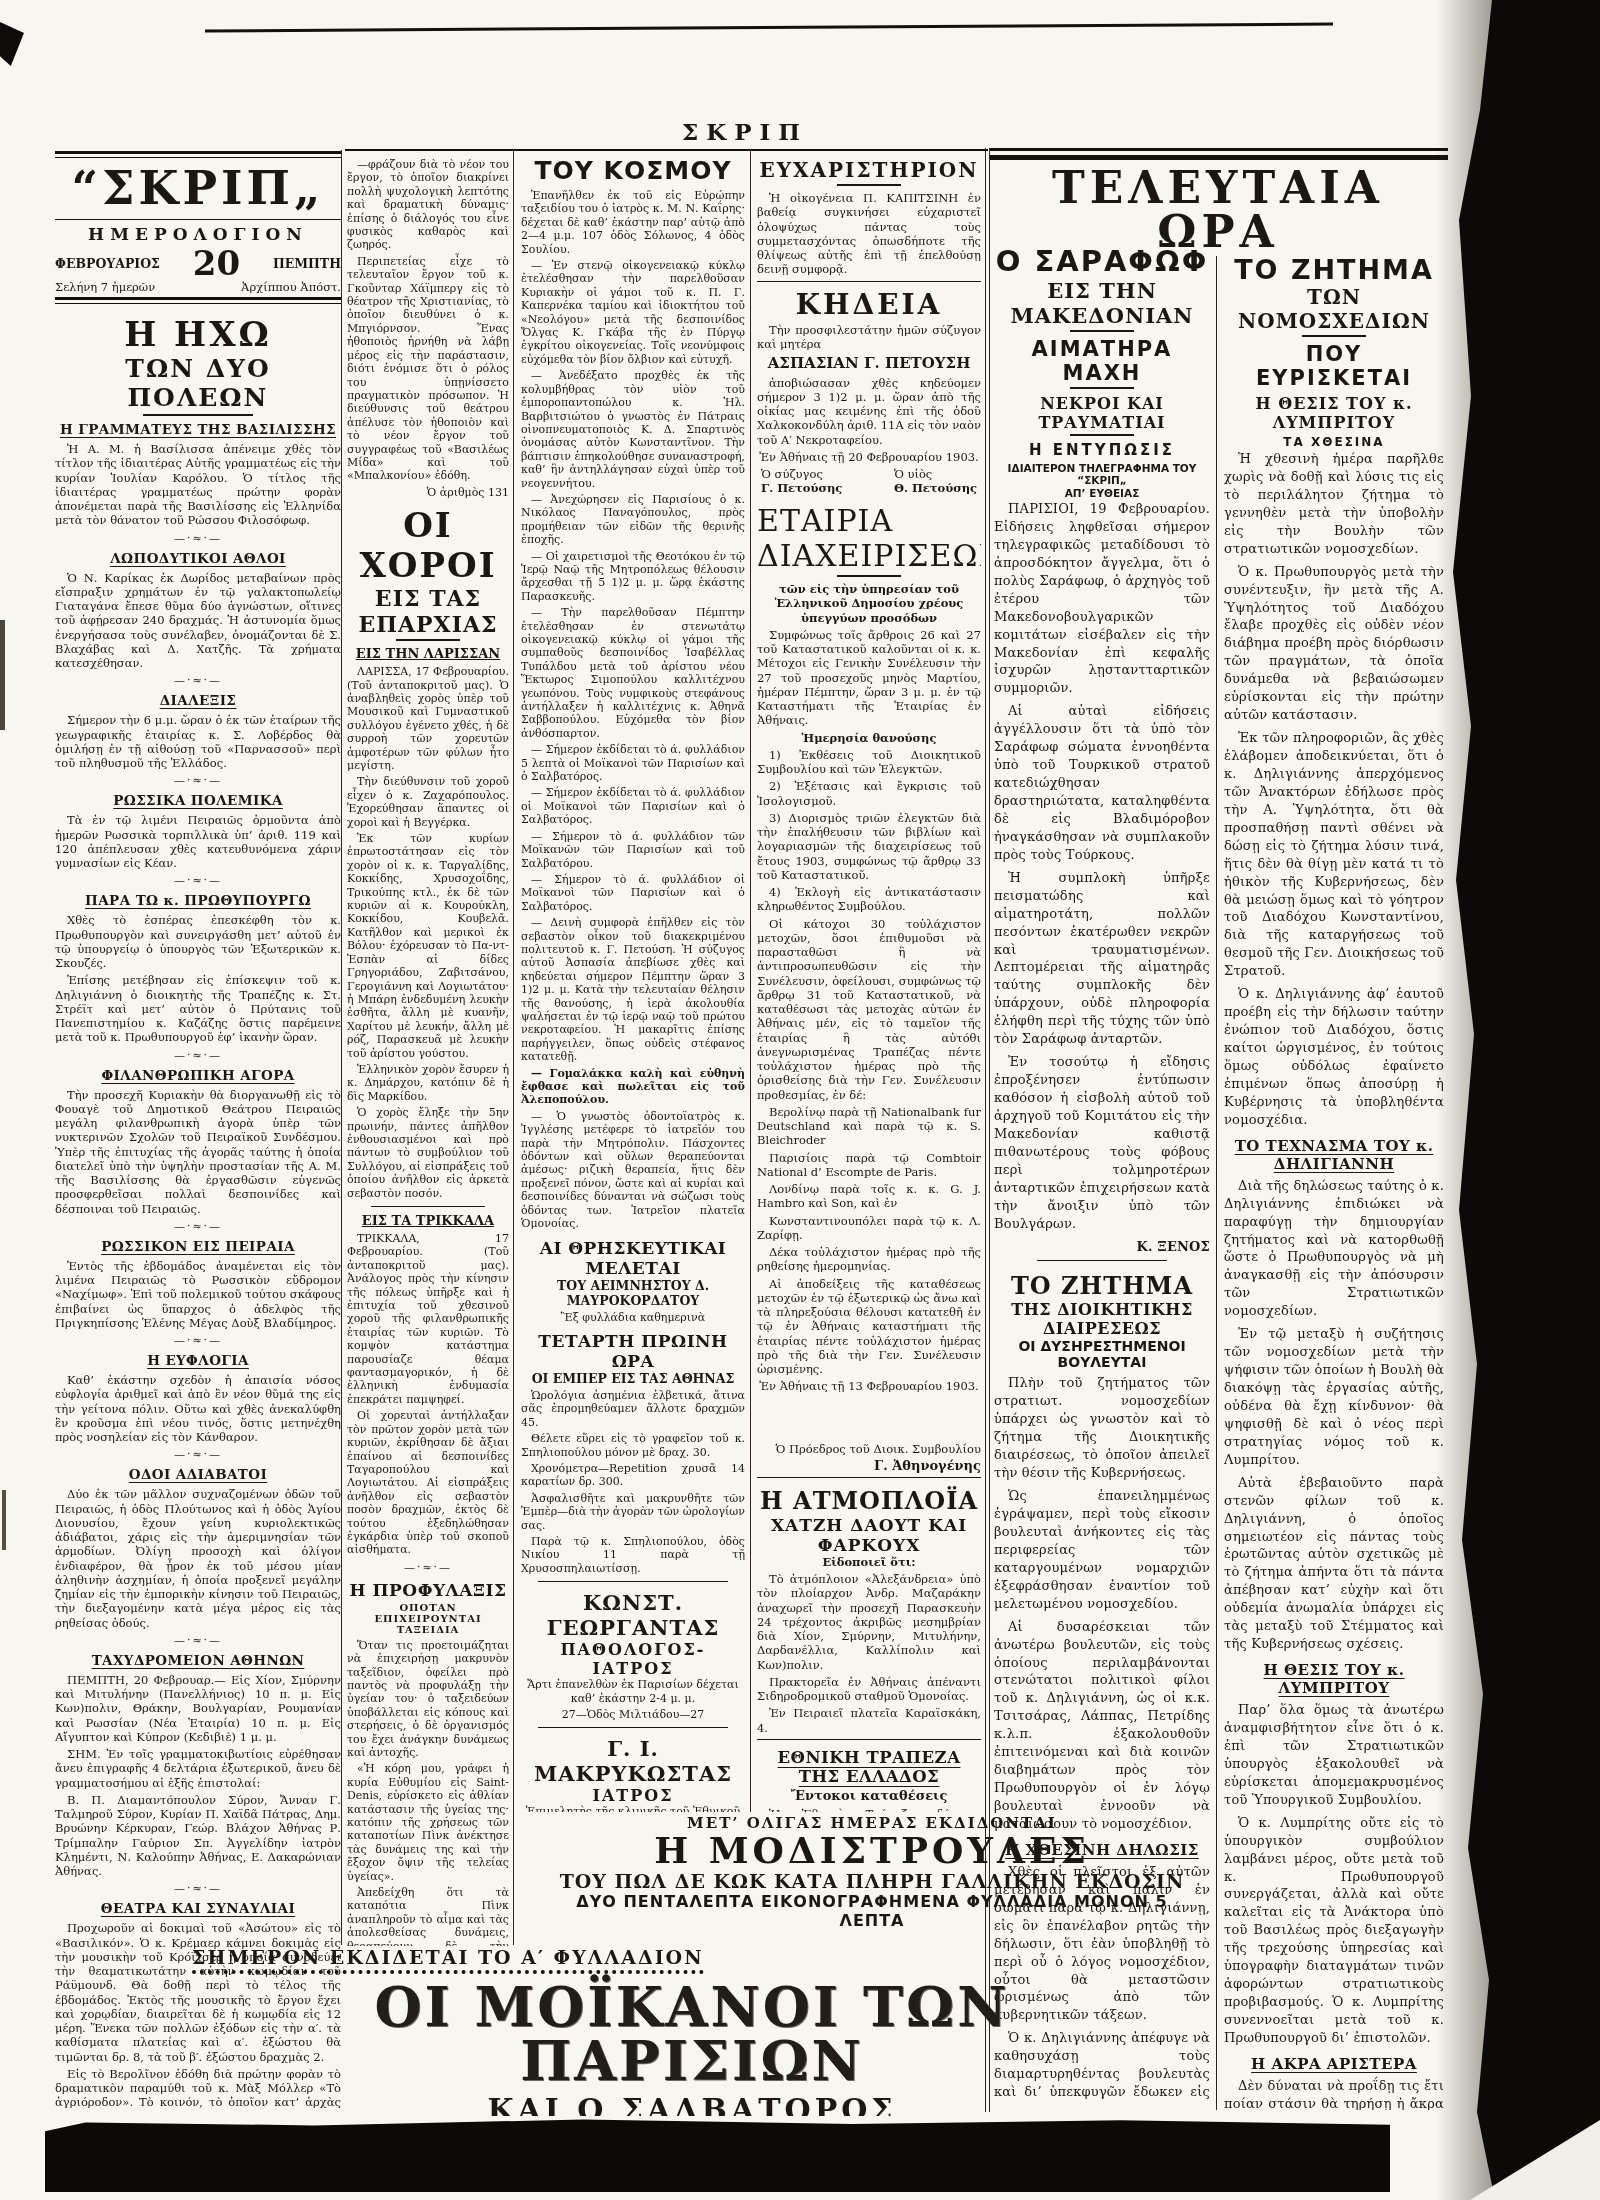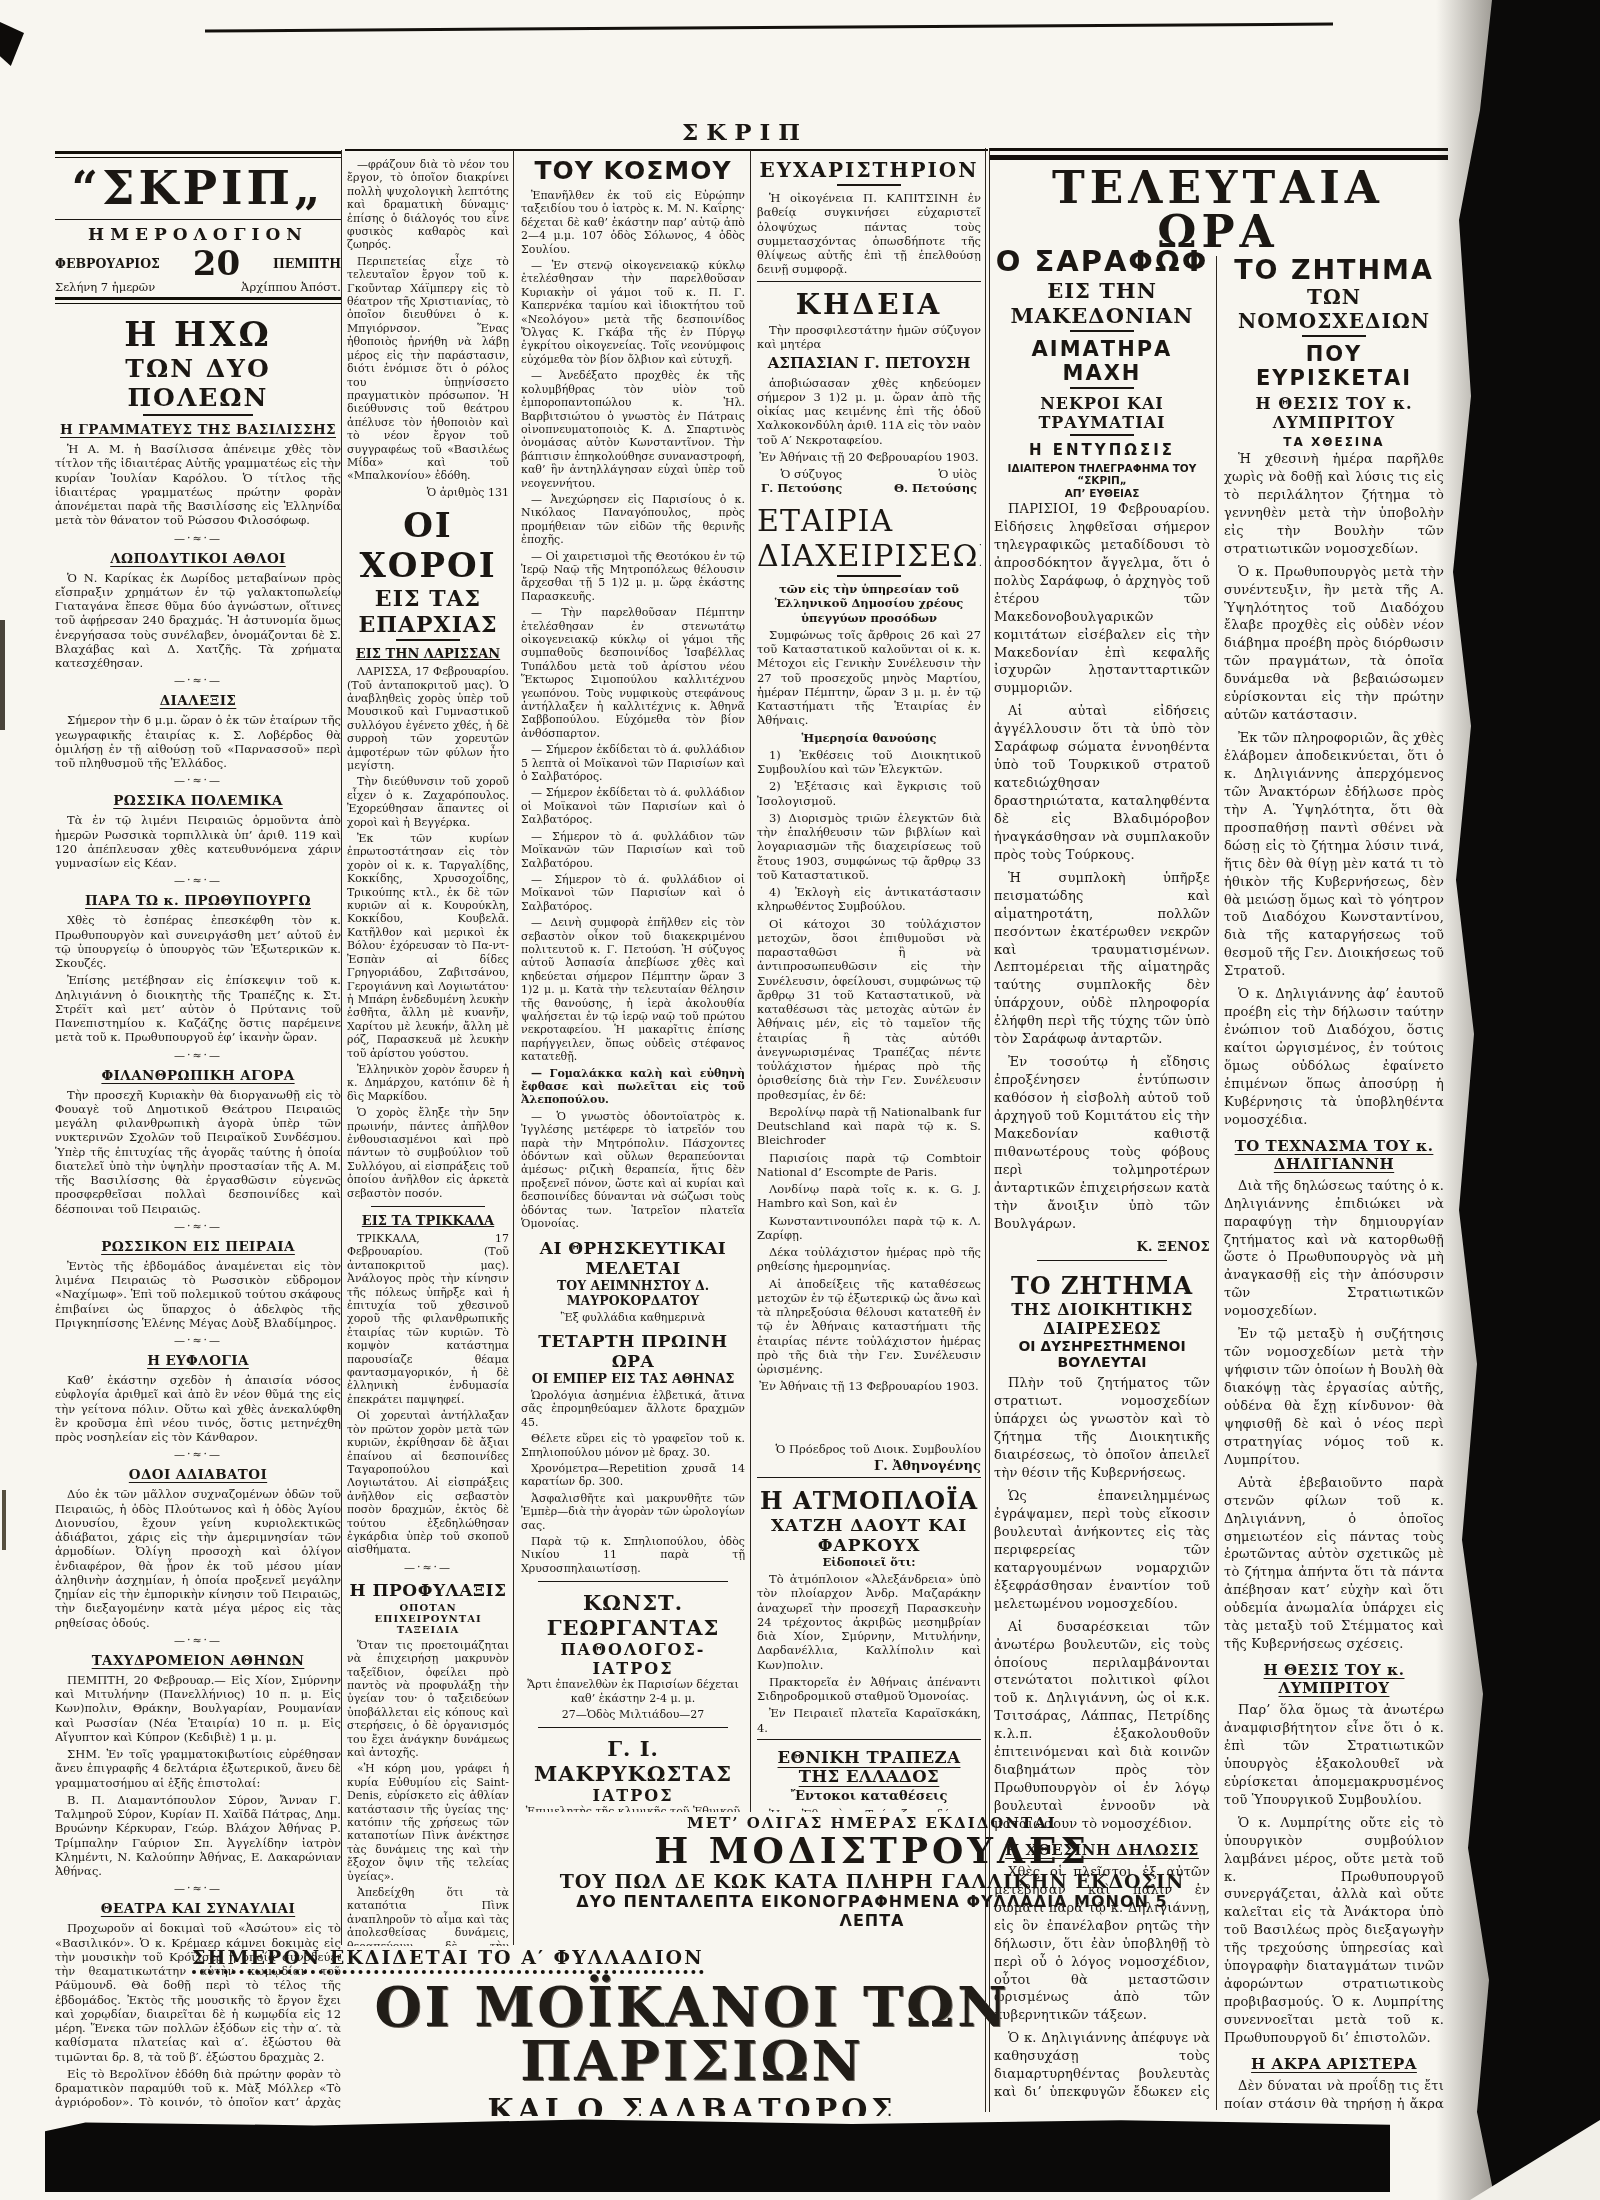--- a/index.html
+++ b/index.html
@@ -51,21 +51,21 @@
   .h5d{font-size:16px;font-weight:700;text-align:center;letter-spacing:1px;}
   .h5e{font-size:15px;font-weight:700;text-align:center;letter-spacing:3px;font-family:"DejaVu Sans",sans-serif;}
   .h5f{font-size:10.5px;font-weight:700;text-align:center;font-family:"DejaVu Sans",sans-serif;margin:3px 0 1px;}
   .h6a{font-size:27px;font-weight:900;text-align:center;letter-spacing:2px;font-family:"DejaVu Sans",sans-serif;}
   .h6b{font-size:20px;font-weight:700;text-align:center;letter-spacing:1px;}
   .h-zitima2{font-size:24px;font-weight:900;text-align:center;letter-spacing:1px;margin-top:10px;}
   .h-zitima2b{font-size:16px;font-weight:700;text-align:center;letter-spacing:.5px;}
   .h-zitima2c{font-size:14px;font-weight:900;text-align:center;font-family:"DejaVu Sans",sans-serif;margin-bottom:4px;}
   .h-mid{font-size:15px;font-weight:700;text-align:center;letter-spacing:.5px;margin:8px 0 4px;text-decoration:underline;text-underline-offset:3px;}
   .sig{font-weight:700;text-align:right;font-size:13px;margin:2px 0 4px;}
-  .sig2row{display:flex;justify-content:space-between;font-size:11.5px;text-align:right;margin:2px 4px 6px;}
+  .sig2row{display:flex;justify-content:space-between;font-size:11.5px;text-align:left;margin:2px 4px 6px;}
   .sig2row b{display:block;}
   
   .vrule{position:absolute;width:1px;background:#2c261f;}
   .hrule{position:absolute;background:#14100b;}
   
   .modi1{font-size:15px;font-weight:700;text-align:center;letter-spacing:2px;}
   .modi2{font-size:36px;font-weight:900;text-align:center;letter-spacing:4px;line-height:1.05;}
   .modi3{font-size:19px;font-weight:700;text-align:center;letter-spacing:1px;}
   .modi4{font-size:16px;font-weight:700;text-align:center;letter-spacing:1px;font-family:"DejaVu Sans",sans-serif;}
   .moik1{font-size:19px;font-weight:700;letter-spacing:2px;border-bottom:4px dotted #17130e;display:inline-block;padding-bottom:2px;}

